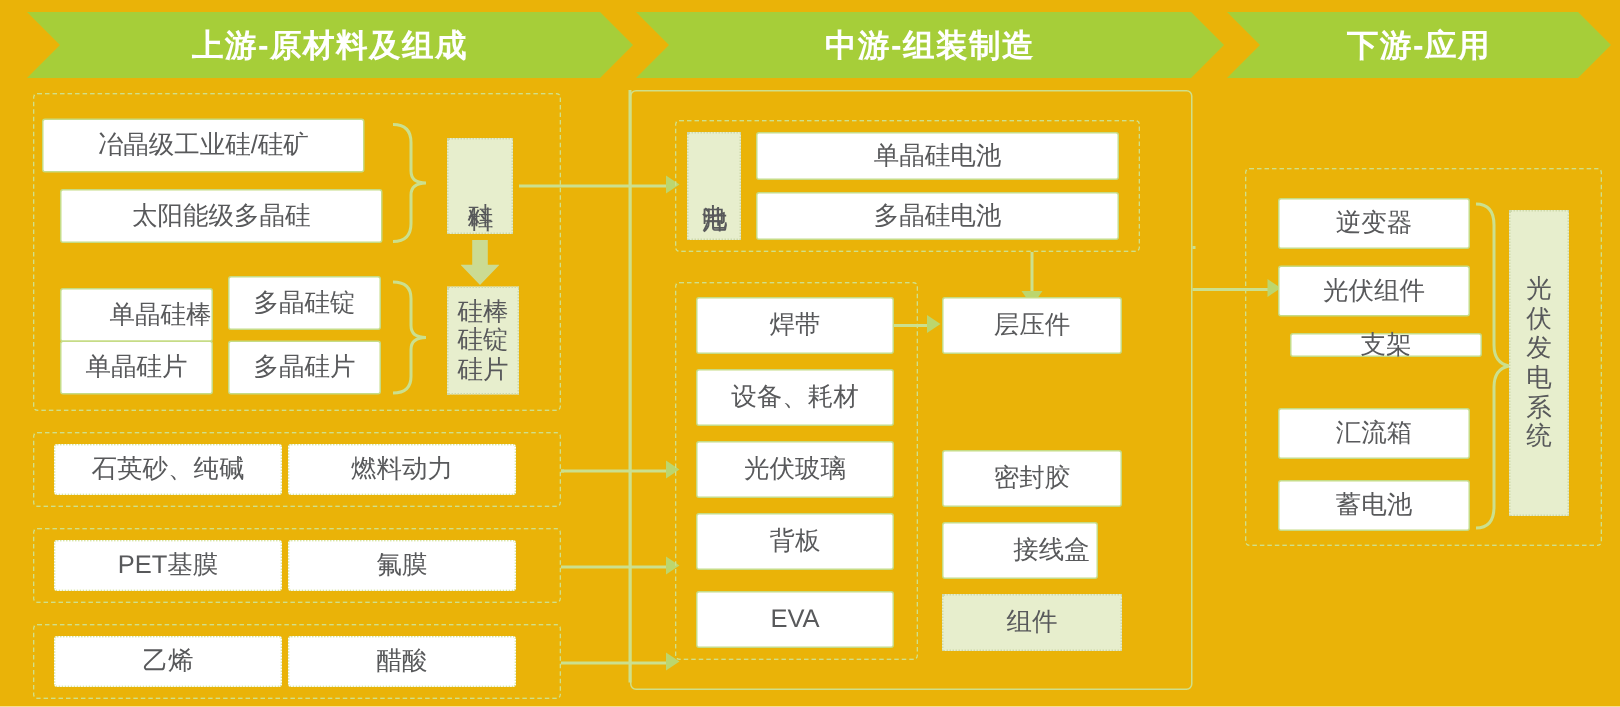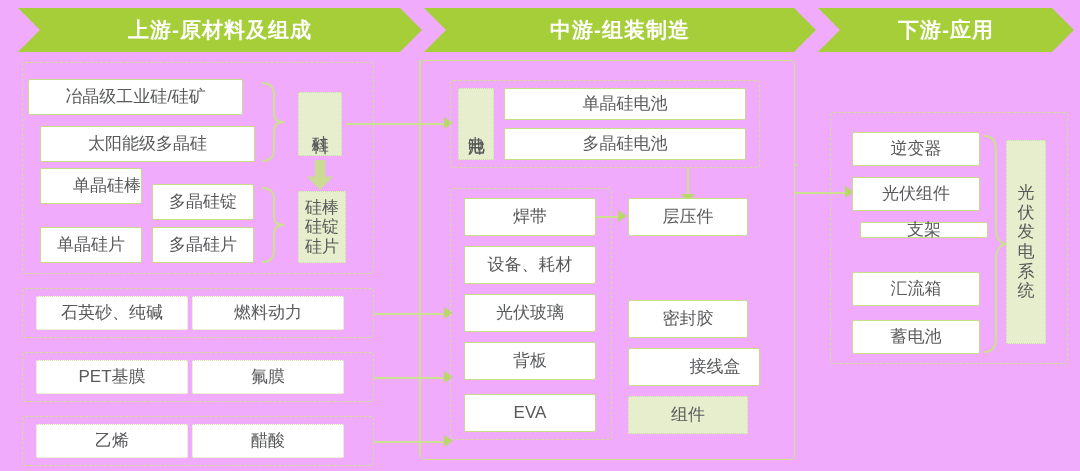--- a/index.html
+++ b/index.html
@@ -7,21 +7,21 @@
     padding: 0;
     background: #ffffff;
   }
   body {
     font-family: "Liberation Sans", "DejaVu Sans", sans-serif;
   }
   #canvas {
     position: relative;
     width: 1080px;
     height: 471px;
-    background: #f0abfc;
+    background: #eab308;
     overflow: hidden;
   }
 
   
   .banner {
     position: absolute;
     height: 44px;
     background: #a6ce39;
     color: #ffffff;
     font-size: 21px;
@@ -129,21 +129,21 @@
   </div>
   <div class="banner notch" style="left:818px; top:8px; width:256px;">
     <span>下游-应用</span>
   </div>
 
   <div class="dashed-group" style="left:22px; top:62px; width:352px; height:212px;"></div>
 
   <div class="box solid" style="left:28px; top:79px; width:215px; height:36px;">冶晶级工业硅/硅矿</div>
   <div class="box solid" style="left:40px; top:126px; width:215px; height:36px;">太阳能级多晶硅</div>
 
-  <div class="box solid" style="left:40px; top:168px; width:102px; height:36px;padding-left:32px;">单晶硅棒</div>
+  <div class="box solid" style="left:40px; top:192px; width:102px; height:36px;padding-left:32px;">单晶硅棒</div>
   <div class="box solid" style="left:40px; top:227px; width:102px; height:36px;">单晶硅片</div>
   <div class="box solid" style="left:152px; top:184px; width:102px; height:36px;">多晶硅锭</div>
   <div class="box solid" style="left:152px; top:227px; width:102px; height:36px;">多晶硅片</div>
 
   <div class="brace" style="left:260px; top:81px;">
     <svg width="26" height="82" viewBox="0 0 26 82">
       <path d="M2 2 Q14 2 14 14 L14 33 Q14 41 24 41 Q14 41 14 49 L14 68 Q14 80 2 80" fill="none" stroke="#cbe08e" stroke-width="2"></path>
     </svg>
   </div>
   <div class="brace" style="left:260px; top:186px;">
@@ -206,21 +206,21 @@
   <div class="box solid" style="left:464px; top:246px; width:132px; height:38px;">设备、耗材</div>
   <div class="box solid" style="left:464px; top:294px; width:132px; height:38px;">光伏玻璃</div>
   <div class="box solid" style="left:464px; top:342px; width:132px; height:38px;">背板</div>
   <div class="box solid" style="left:464px; top:394px; width:132px; height:38px;">EVA</div>
 
   <div class="hline" style="left:596px; top:216px; width:28px;"></div>
   <div class="arrowhead" style="left:618px; top:210px;"></div>
 
   <div class="box solid" style="left:628px; top:198px; width:120px; height:38px;">层压件</div>
   <div class="box solid" style="left:628px; top:300px; width:120px; height:38px;">密封胶</div>
-  <div class="box solid" style="left:628px; top:348px; width:132px; height:38px;padding-left:42px;">接线盒</div>
+  <div class="box solid" style="left:628px; top:348px; width:104px; height:38px;padding-left:42px;">接线盒</div>
   <div class="box fill" style="left:628px; top:396px; width:120px; height:38px;">组件</div>
 
   <div class="vline" style="left:795px; top:164px; height:2px;"></div>
   <div class="hline" style="left:795px; top:192px; width:52px;"></div>
   <div class="arrowhead" style="left:845px; top:186px;"></div>
 
   <div class="dashed-group" style="left:830px; top:112px; width:238px; height:252px;"></div>
 
   <div class="box solid" style="left:852px; top:177px; width:128px; height:34px;">光伏组件</div>
   <div class="box solid" style="left:852px; top:132px; width:128px; height:34px;">逆变器</div>

